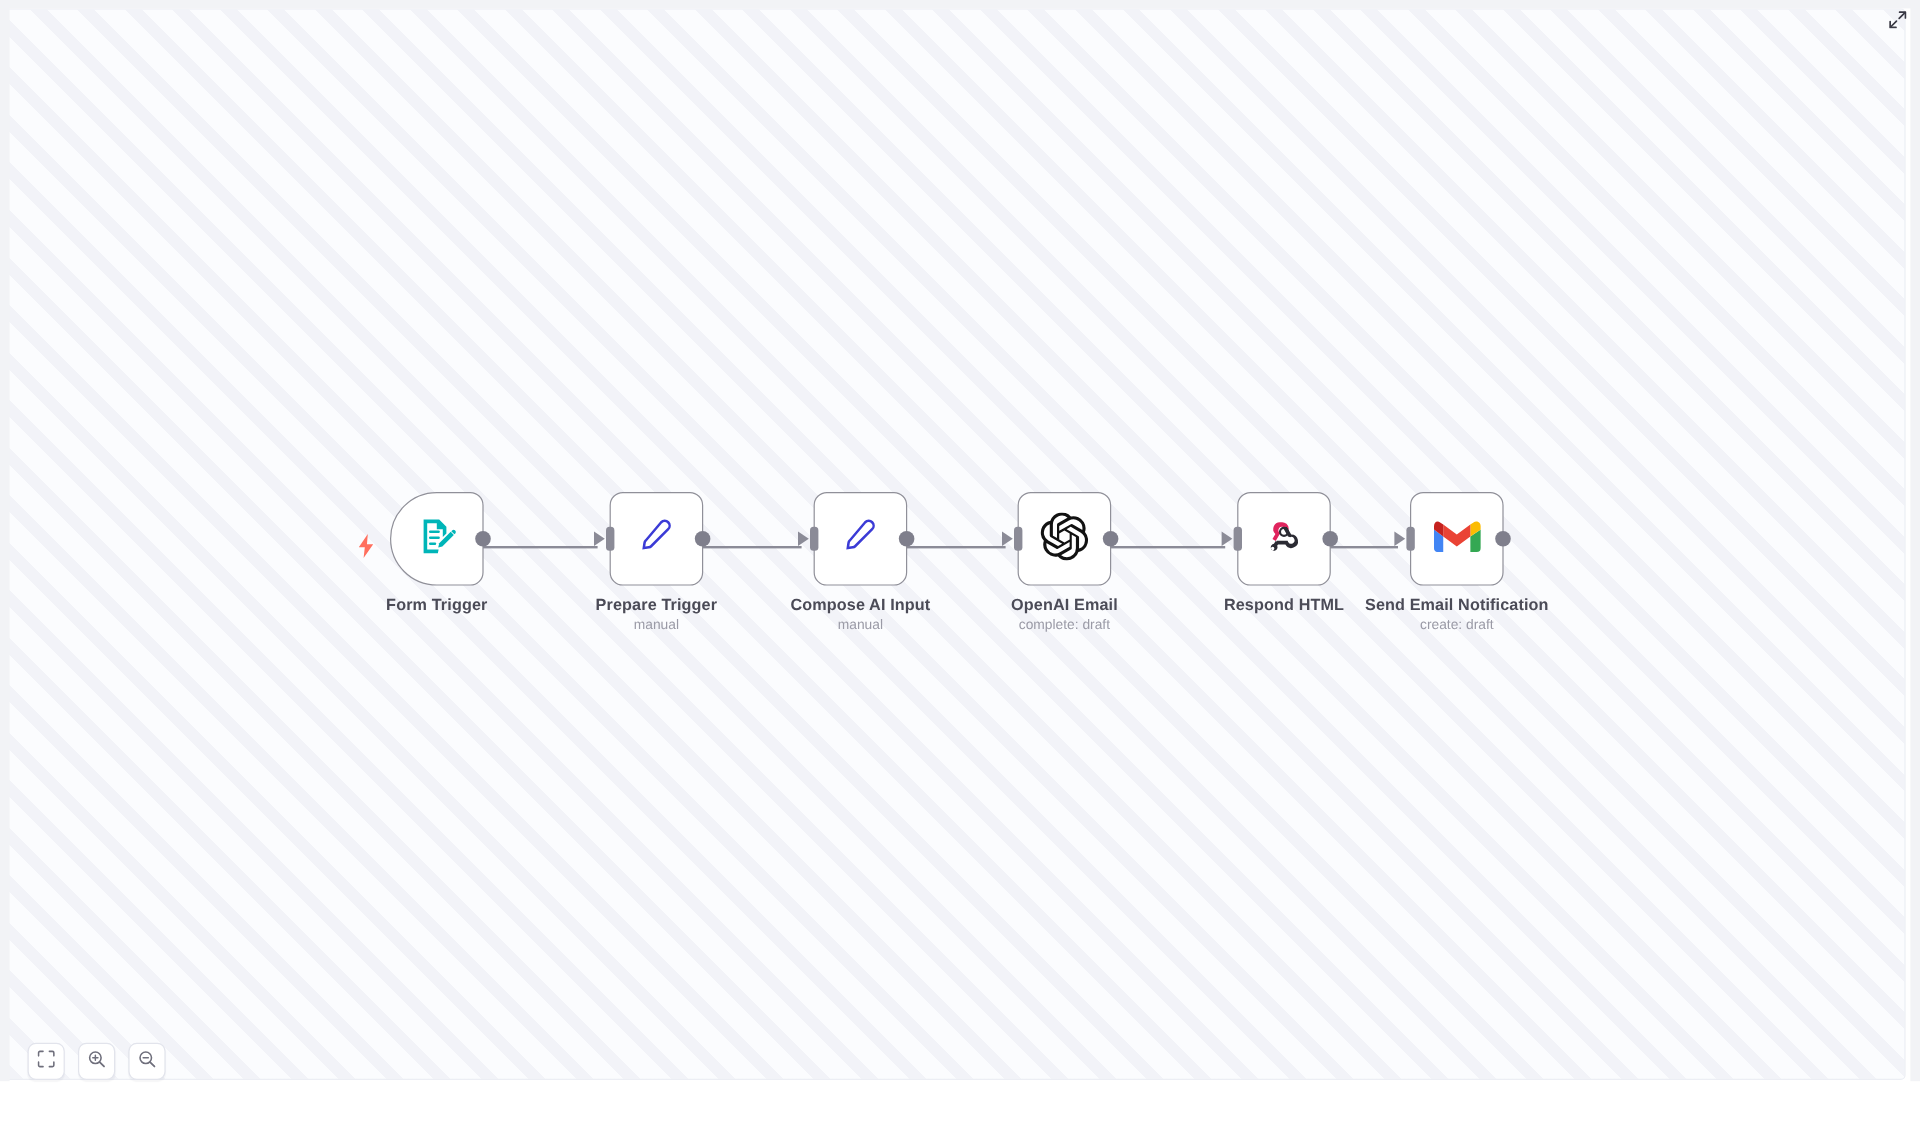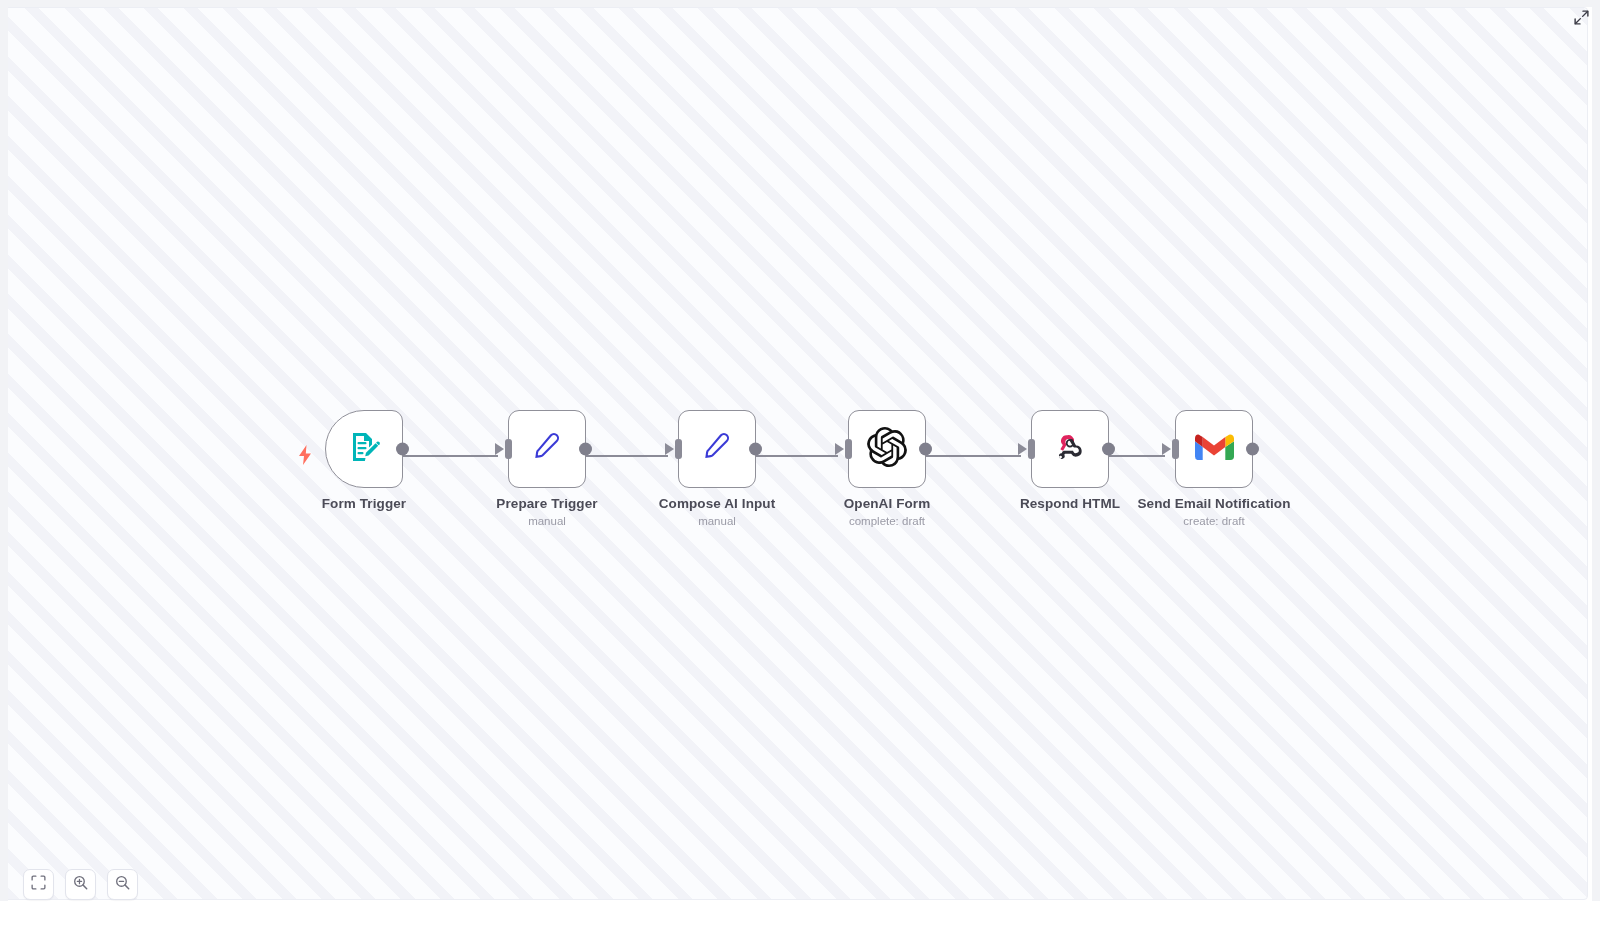--- a/index.html
+++ b/index.html
@@ -212,21 +212,21 @@
         <div class="node-box">
           <span>
             <svg width="40" height="40" viewBox="0 0 24 24">
               <path fill="#121212" d="M22.28 9.82a5.98 5.98 0 0 0-.52-4.91 6.05 6.05 0 0 0-6.51-2.9A6.07 6.07 0 0 0 4.98 4.18a5.98 5.98 0 0 0-4 2.9 6.05 6.05 0 0 0 .75 7.1 5.98 5.98 0 0 0 .51 4.91 6.05 6.05 0 0 0 6.52 2.9A5.98 5.98 0 0 0 13.26 24a6.06 6.06 0 0 0 5.77-4.21 5.99 5.99 0 0 0 4-2.9 6.06 6.06 0 0 0-.75-7.07ZM13.26 22.43a4.48 4.48 0 0 1-2.88-1.04l.14-.08 4.78-2.76a.79.79 0 0 0 .39-.68v-6.74l2.02 1.17a.07.07 0 0 1 .04.05v5.58a4.5 4.5 0 0 1-4.49 4.5ZM3.6 18.3a4.47 4.47 0 0 1-.54-3.01l.14.09 4.78 2.76a.77.77 0 0 0 .78 0l5.84-3.37v2.33a.08.08 0 0 1-.03.06l-4.83 2.79a4.5 4.5 0 0 1-6.14-1.65ZM2.34 7.9a4.48 4.48 0 0 1 2.34-1.97v5.68a.77.77 0 0 0 .39.67l5.81 3.35-2.02 1.17a.08.08 0 0 1-.07 0l-4.83-2.8a4.5 4.5 0 0 1-1.62-6.1Zm16.6 3.86L13.1 8.38l2.01-1.16a.08.08 0 0 1 .07 0l4.83 2.79a4.49 4.49 0 0 1-.68 8.1v-5.68a.79.79 0 0 0-.39-.67Zm2.01-3.02-.14-.09-4.77-2.78a.78.78 0 0 0-.79 0L9.41 9.23V6.9a.07.07 0 0 1 .03-.06l4.83-2.79a4.49 4.49 0 0 1 6.67 4.65ZM8.31 12.86l-2.02-1.16a.08.08 0 0 1-.04-.06V6.07a4.49 4.49 0 0 1 7.37-3.45l-.14.08L8.7 5.46a.79.79 0 0 0-.39.68v6.72Zm1.1-2.36 2.6-1.5 2.61 1.5v3l-2.6 1.5-2.61-1.5v-3Z"></path>
             </svg>
           </span>
           <div class="port-in-arrow"></div>
           <div class="port-in"></div>
           <div class="port-out"></div>
         </div>
-        <div class="node-label">OpenAI Form</div>
+        <div class="node-label">OpenAI Email</div>
         <div class="node-sub">complete: draft</div>
       </div>
 
       <div class="node-group" style="left:1026px;">
         <div class="node-box">
           <span>
             <svg width="38" height="38" viewBox="0 0 24 24">
               <path fill="#e0245e" d="M10.2 4.6a3.55 3.55 0 0 1 4.35 3.7l-1.93.55a1.78 1.78 0 1 0-2.6 1.44l-2.4 4.1-1.7-.99 1.55-2.66A3.55 3.55 0 0 1 10.2 4.6Z"></path>
               <path fill="#2b2b33" d="M7.62 14.4l1.7.98-.9 1.55a1.78 1.78 0 1 1-1.72-1l.92-1.53Zm-1.6 3.06a.9.9 0 1 0 .9.9.9.9 0 0 0-.9-.9Z"></path>
               <path fill="#2b2b33" d="M14.1 12.0l-2.4-4.16 1.7-.98 2.4 4.14a3.55 3.55 0 1 1-3.07 5.3h-4.6v-1.95h5.77l.3.58a1.78 1.78 0 1 0 .98-2.54l-.58-.15Z"></path>

